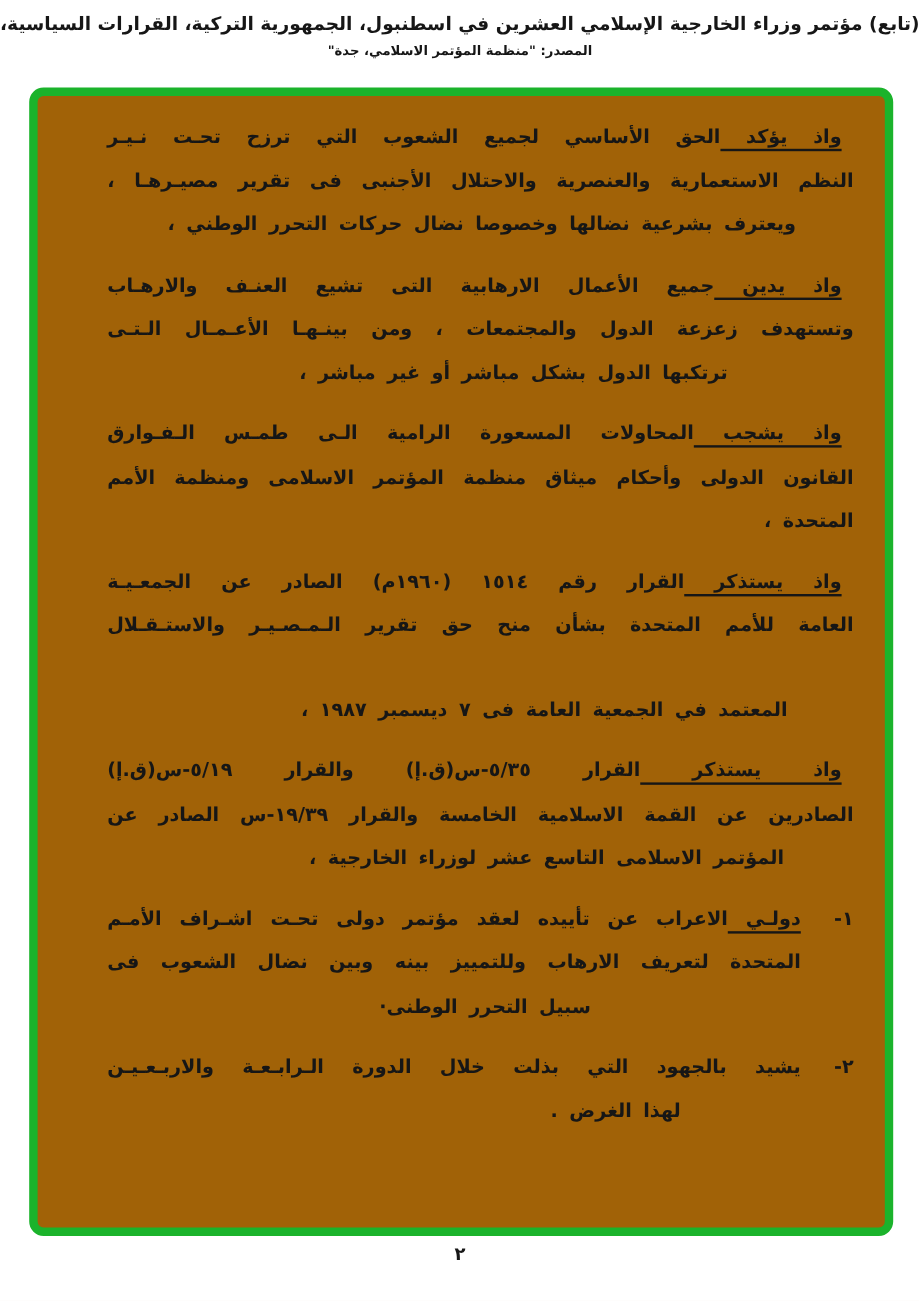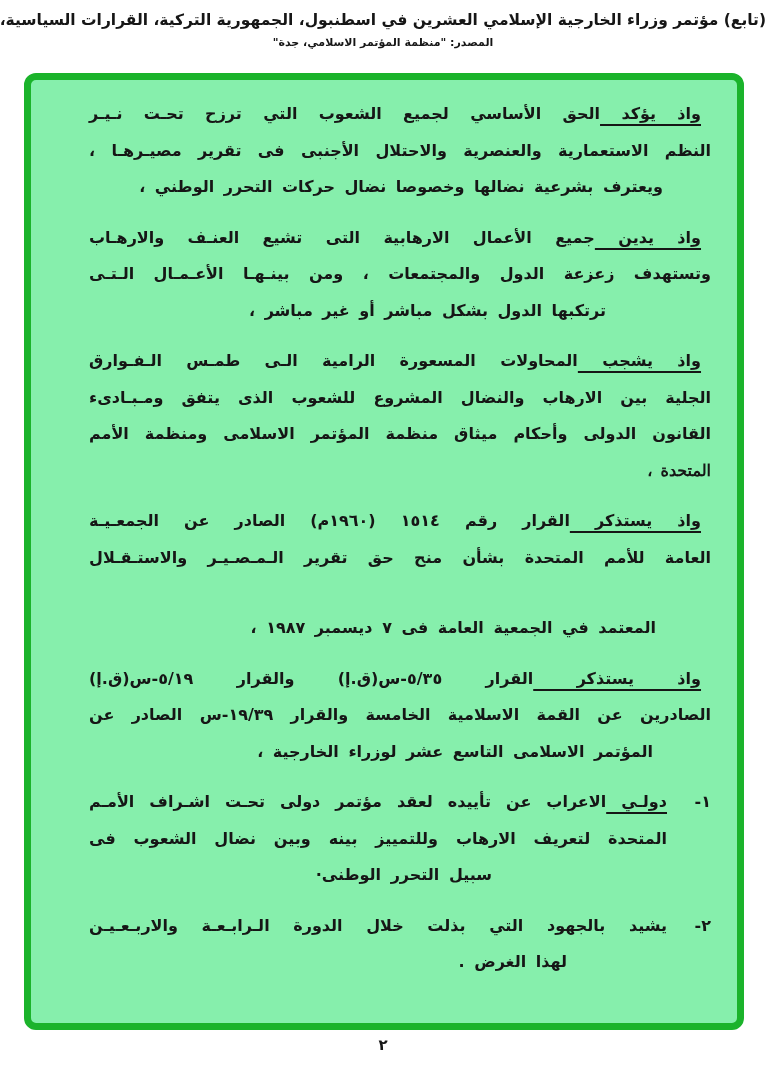--- a/index.html
+++ b/index.html
@@ -5,29 +5,29 @@
   html,body{margin:0;padding:0;background:#ffffff;}
   .page{
     position:relative;width:766px;height:1084px;background:#ffffff;
     font-family:"DejaVu Sans",sans-serif;color:#161616;direction:rtl;overflow:hidden;
   }
   .header{position:absolute;top:11px;right:0;left:0;text-align:center;}
   .header-title{font-size:15.5px;font-weight:700;white-space:nowrap;}
   .header-source{font-size:11px;font-weight:700;margin-top:7px;}
   .frame{
     position:absolute;top:73px;right:22px;width:720px;height:957px;box-sizing:border-box;
-    border:7px solid #1bb32b;border-radius:12px;padding:16px 26px 0 58px;overflow:hidden;background:#86efac;
+    border:7px solid #1bb32b;border-radius:12px;padding:16px 26px 0 58px;overflow:hidden;background:#a16207;
   }
   .ln{
     font-size:16px;font-weight:700;line-height:36.5px;
     text-align:justify;text-align-last:justify;word-spacing:4px;
   }
   .ln-first{padding-right:10px;}
   .ln-last{text-align:right;text-align-last:right;}
-  .ind0{padding-right:0;font-family:Liberation Serif, serif;}
+  .ind0{padding-right:0;}
   .ind48{padding-right:48px;}
   .ind55{padding-right:55px;margin-top:34px;}
   .ind58{padding-right:58px;}
   .ind105{padding-right:105px;}
   .ind100{padding-right:100px;text-align:right;}
   .ind175{padding-right:175px;}
   .para{margin-top:14px;}
   .para:first-child{margin-top:0;}
   .item{display:flex;margin-top:14px;}
   .item-num{flex:0 0 44px;font-size:16px;font-weight:700;line-height:36.5px;}
@@ -54,21 +54,20 @@
     </div>
 
     <div class="para">
       <div class="ln ln-first"><span class="lead">واذ يدين </span><span>جميع الأعمال الارهابية التى تشيع العنـف والارهـاب</span></div>
       <div class="ln">وتستهدف زعزعة الدول والمجتمعات ، ومن بينـهـا الأعـمـال الـتـى</div>
       <div class="ln ln-last ind105">ترتكبها الدول بشكل مباشر أو غير مباشر ،</div>
     </div>
 
     <div class="para">
       <div class="ln ln-first"><span class="lead">واذ يشجب </span><span>المحاولات المسعورة الرامية الـى طمـس الـفـوارق</span></div>
-      <div class="ln">الجلية بين الارهاب والنضال المشروع للشعوب الذى يتفق ومـبـادىء</div>
       <div class="ln">القانون الدولى وأحكام ميثاق منظمة المؤتمر الاسلامى ومنظمة الأمم</div>
       <div class="ln ln-last ind0">المتحدة ،</div>
     </div>
 
     <div class="para">
       <div class="ln ln-first"><span class="lead">واذ يستذكر </span><span>القرار رقم ١٥١٤ (١٩٦٠م) الصادر عن الجمعـيـة</span></div>
       <div class="ln">العامة للأمم المتحدة بشأن منح حق تقرير الـمـصـيـر والاستـقـلال</div>
       <div class="ln ln-last ind55">المعتمد في الجمعية العامة فى ٧ ديسمبر ١٩٨٧ ،</div>
     </div>
 

